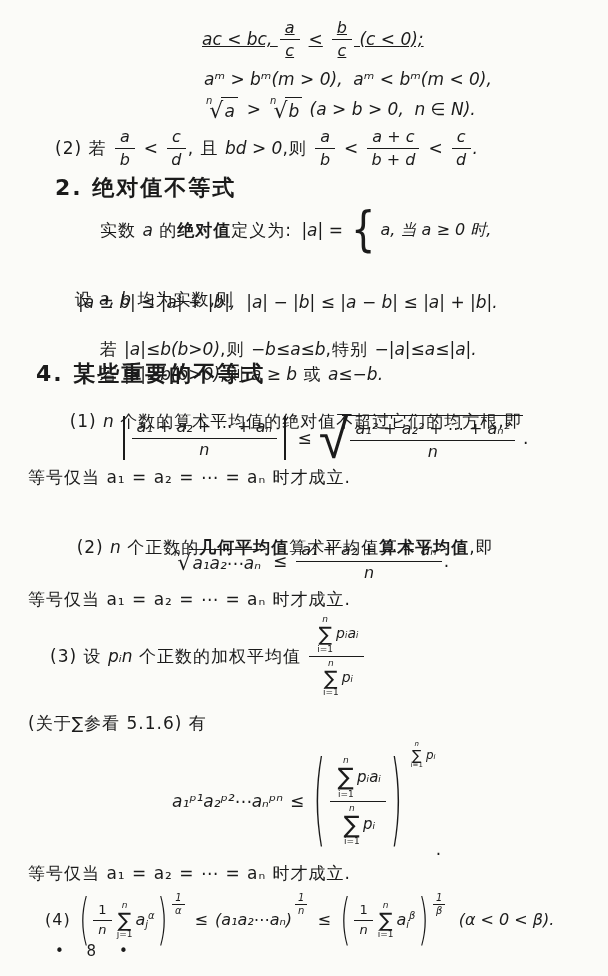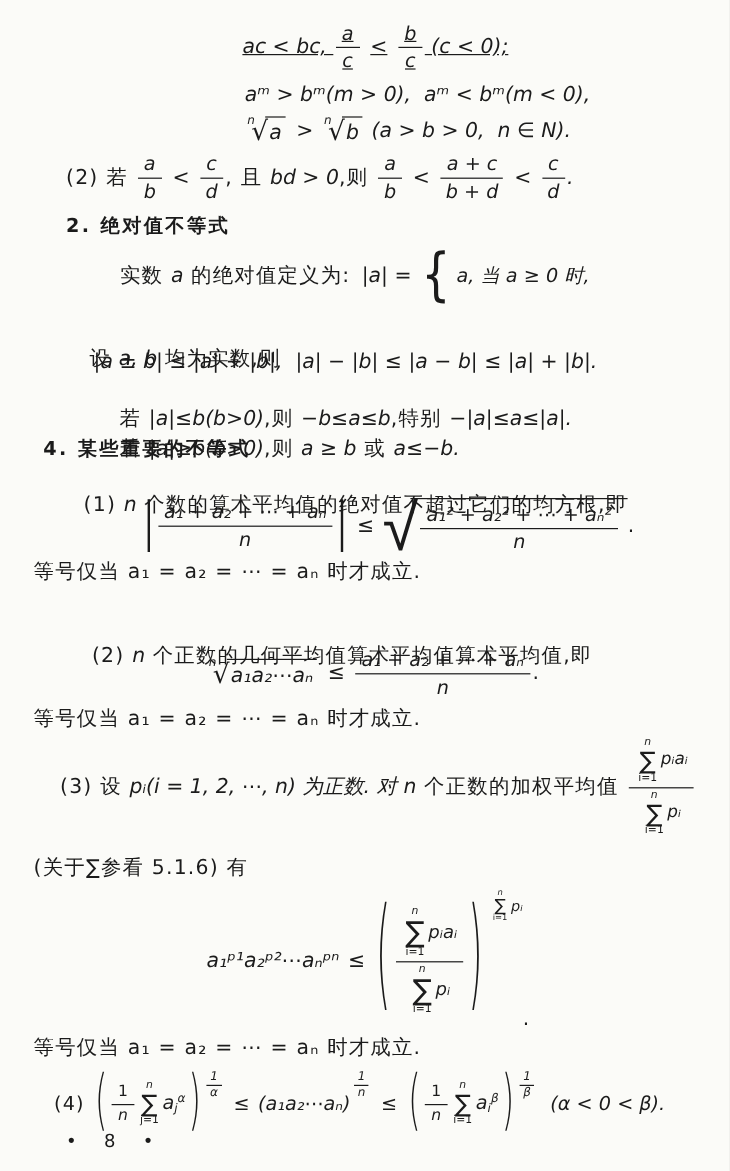--- a/index.html
+++ b/index.html
@@ -5,22 +5,22 @@
   html,body{margin:0;padding:0;background:#e8e8e4;}
   .page{
     position:relative;width:608px;height:976px;margin:0 auto;
     background:#fbfbf8;color:#1b1b1b;overflow:hidden;
     font-family:"DejaVu Sans","Liberation Sans",sans-serif;
   }
   .line{position:absolute;white-space:pre;font-size:17px;line-height:22px;}
   .flexline{display:flex;align-items:center;}
   .cn{letter-spacing:1px;}
   .mi{font-style:italic;font-family:"DejaVu Sans",sans-serif;}
-  .b{font-weight:normal;}
-  .heading{font-weight:bold;font-size:16px;letter-spacing:2px;}
+  .b{font-weight:bold;}
+  .heading{font-weight:bold;font-size:22px;letter-spacing:2px;}
   .rel{margin:0 7px;}
   .tight{margin:0 3px;}
   
   .frac{display:inline-flex;flex-direction:column;align-items:center;text-align:center;
         vertical-align:middle;font-size:16px;line-height:1.12;margin:0 2px;}
   .frac .num{display:inline-flex;align-items:center;justify-content:center;
         border-bottom:1.5px solid #1b1b1b;padding:0 5px 2px;}
   .frac .den{display:inline-flex;align-items:center;justify-content:center;padding-top:2px;}
   
   .root{display:inline-flex;align-items:flex-end;margin:0 2px;}
@@ -157,21 +157,20 @@
     <span class="rel">≤</span>
     <span class="frac"><span class="num mi">a₁ + a₂ + ⋯ + aₙ</span><span class="den mi">n</span></span>
     <span>.</span>
   </div>
 
   <div class="line cn" style="left:28px;top:588px;">等号仅当 a₁ = a₂ = ⋯ = aₙ 时才成立.</div>
 
   <div class="line flexline" style="left:50px;top:606px;height:100px;">
     <span class="cn">(3) 设 </span>
     <span class="mi">pᵢ</span>
-    <span class="mi">(i = 1, 2, ⋯, n) 为正数. 对 </span>
     <span class="mi">n</span>
     <span class="cn"> 个正数的加权平均值 </span>
     <span class="frac" style="font-size:14px;">
       <span class="num">
         <span class="sum mid"><span class="top">n</span><span class="sym">∑</span><span class="bot">i=1</span></span>
         <span class="mi">pᵢaᵢ</span>
       </span>
       <span class="den">
         <span class="sum mid"><span class="top">n</span><span class="sym">∑</span><span class="bot">i=1</span></span>
         <span class="mi">pᵢ</span>

